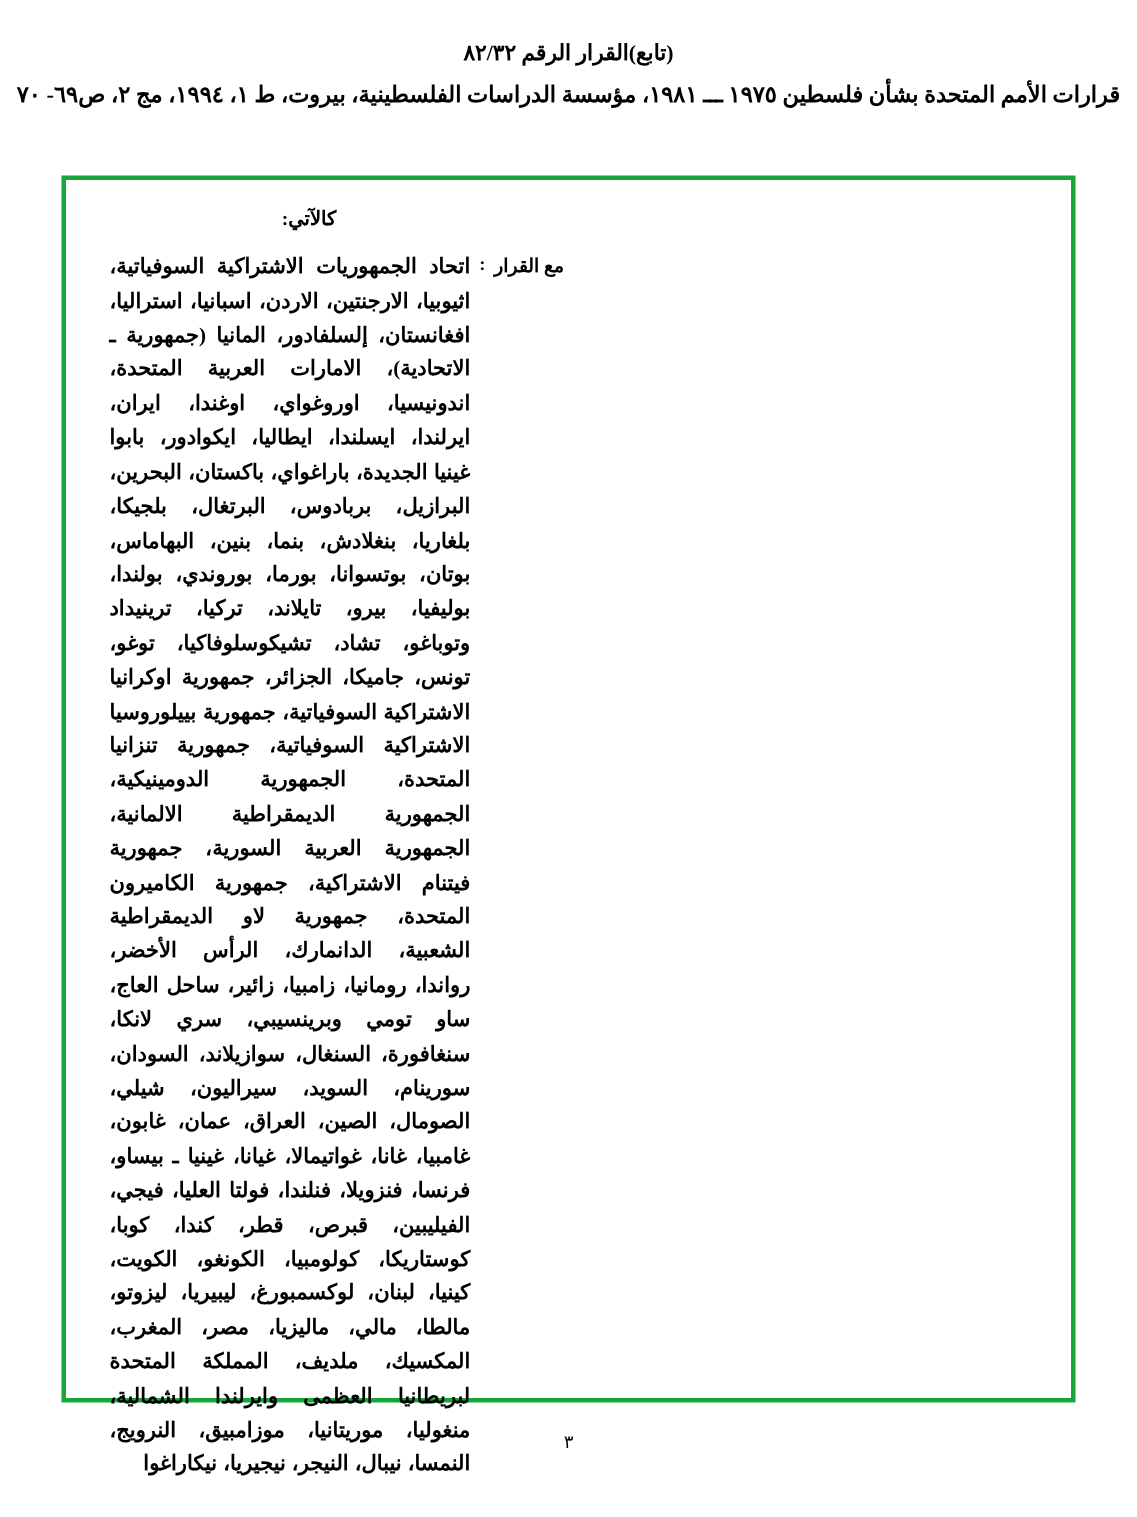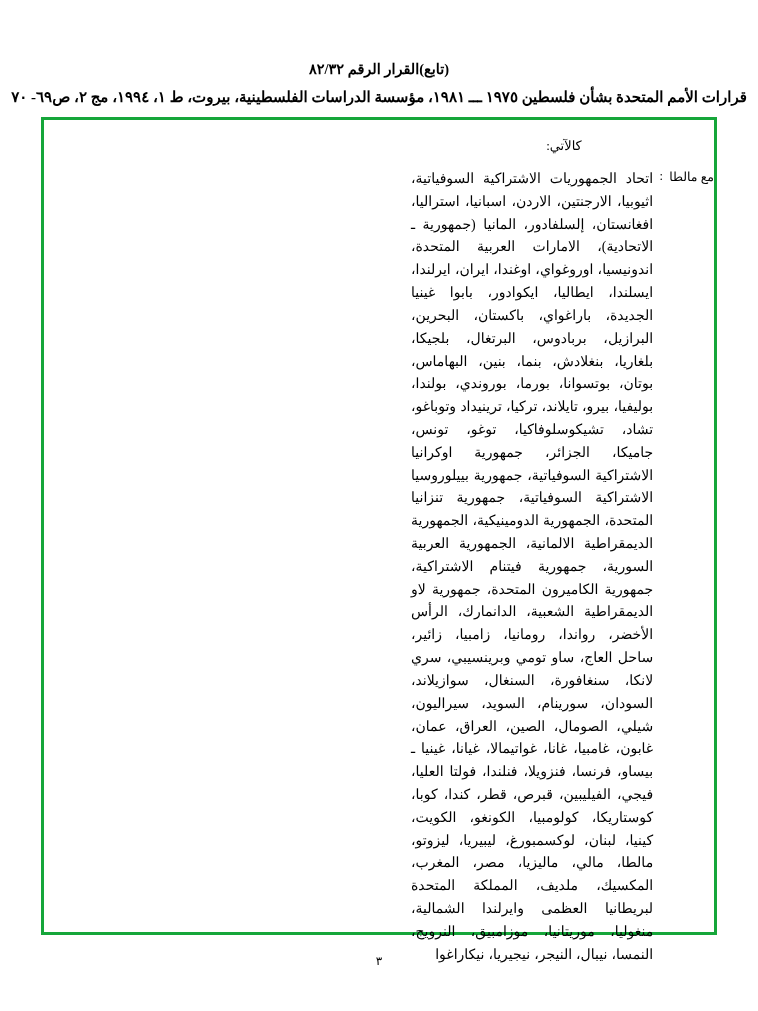--- a/index.html
+++ b/index.html
@@ -16,21 +16,21 @@
     overflow: hidden;
   }
   .page {
     width: 758px;
     height: 1011px;
     position: relative;
     box-sizing: border-box;
   }
   .header {
     text-align: center;
-    padding-top: 60px;
+    padding-top: 27px;
   }
   .header-title {
     font-size: 14.5px;
     font-weight: bold;
     letter-spacing: 0px;
     line-height: 1.3;
     direction: rtl;
   }
   .header-source {
     font-size: 15px;
@@ -45,24 +45,25 @@
     right: 41px;
     left: 41px;
     height: 818px;
     border: 3px solid #16a63a;
     box-sizing: border-box;
   }
   .body-block {
     position: absolute;
     top: 18px;
     right: 0;
-    left: 0;
+    left: 12px;
     display: flex;
     flex-direction: column;
-    align-items: flex-start;
+    align-items: flex-end;
+    font-weight: bold;
   }
   .lead-line {
     font-size: 13px;
     direction: rtl;
     width: 300px;
     text-align: center;
     margin-bottom: 14px;
   }
   .entry {
     display: flex;
@@ -112,21 +113,21 @@
 
   <div class="header">
     <div class="header-title">(تابع)القرار الرقم ٨٢/٣٢</div>
     <div class="header-source">قرارات الأمم المتحدة بشأن فلسطين ١٩٧٥ ـــ ١٩٨١، مؤسسة الدراسات الفلسطينية، بيروت، ط ١، ١٩٩٤، مج ٢، ص٦٩- ٧٠</div>
   </div>
 
   <div class="frame">
     <div class="body-block">
       <div class="lead-line">كالآتي:</div>
       <div class="entry">
-        <div class="entry-label">مع مالطا</div>
+        <div class="entry-label">مع القرار</div>
         <div class="entry-colon">:</div>
         <div class="entry-text">اتحاد الجمهوريات الاشتراكية السوفياتية، اثيوبيا، الارجنتين، الاردن، اسبانيا، استراليا، افغانستان، إلسلفادور، المانيا (جمهورية ـ الاتحادية)، الامارات العربية المتحدة، اندونيسيا، اوروغواي، اوغندا، ايران، ايرلندا، ايسلندا، ايطاليا، ايكوادور، بابوا غينيا الجديدة، باراغواي، باكستان، البحرين، البرازيل، بربادوس، البرتغال، بلجيكا، بلغاريا، بنغلادش، بنما، بنين، البهاماس، بوتان، بوتسوانا، بورما، بوروندي، بولندا، بوليفيا، بيرو، تايلاند، تركيا، ترينيداد وتوباغو، تشاد، تشيكوسلوفاكيا، توغو، تونس، جاميكا، الجزائر، جمهورية اوكرانيا الاشتراكية السوفياتية، جمهورية بييلوروسيا الاشتراكية السوفياتية، جمهورية تنزانيا المتحدة، الجمهورية الدومينيكية، الجمهورية الديمقراطية الالمانية، الجمهورية العربية السورية، جمهورية فيتنام الاشتراكية، جمهورية الكاميرون المتحدة، جمهورية لاو الديمقراطية الشعبية، الدانمارك، الرأس الأخضر، رواندا، رومانيا، زامبيا، زائير، ساحل العاج، ساو تومي وبرينسيبي، سري لانكا، سنغافورة، السنغال، سوازيلاند، السودان، سورينام، السويد، سيراليون، شيلي، الصومال، الصين، العراق، عمان، غابون، غامبيا، غانا، غواتيمالا، غيانا، غينيا ـ بيساو، فرنسا، فنزويلا، فنلندا، فولتا العليا، فيجي، الفيليبين، قبرص، قطر، كندا، كوبا، كوستاريكا، كولومبيا، الكونغو، الكويت، كينيا، لبنان، لوكسمبورغ، ليبيريا، ليزوتو، مالطا، مالي، ماليزيا، مصر، المغرب، المكسيك، ملديف، المملكة المتحدة لبريطانيا العظمى وايرلندا الشمالية، منغوليا، موريتانيا، موزامبيق، النرويج، النمسا، نيبال، النيجر، نيجيريا، نيكاراغوا</div>
       </div>
     </div>
   </div>
 
   <div class="page-number">٣</div>
 
 </div>
 

